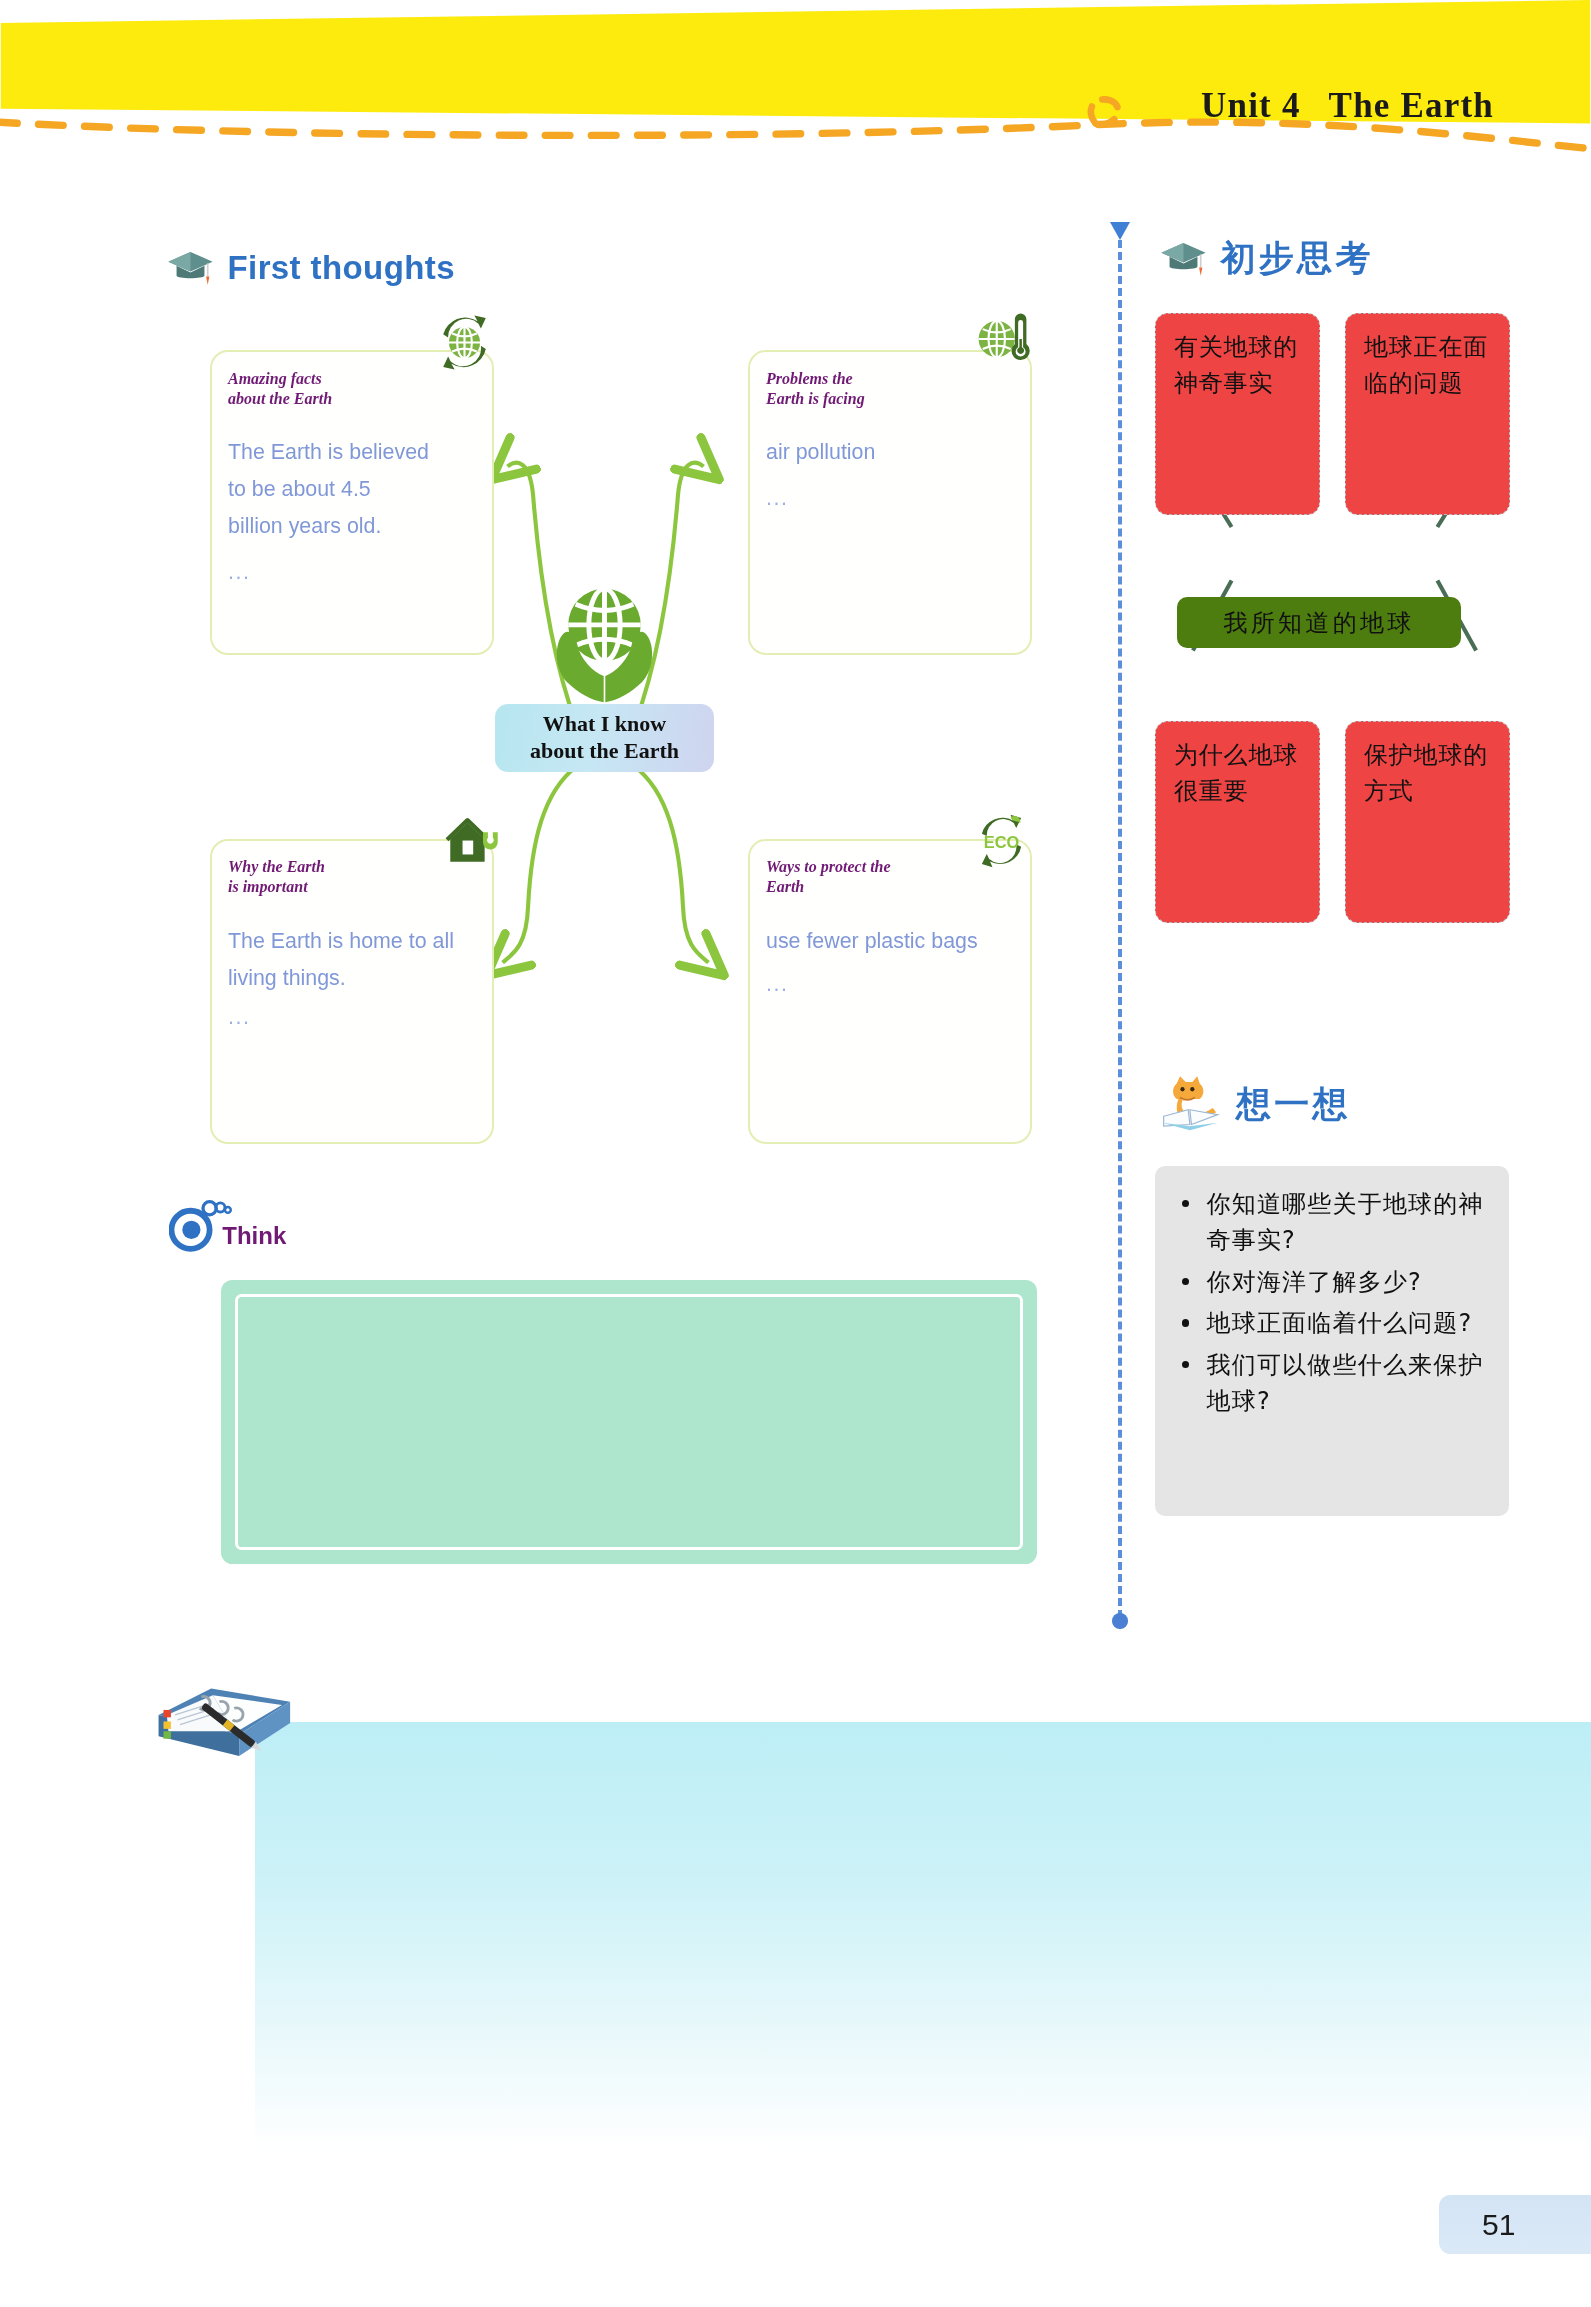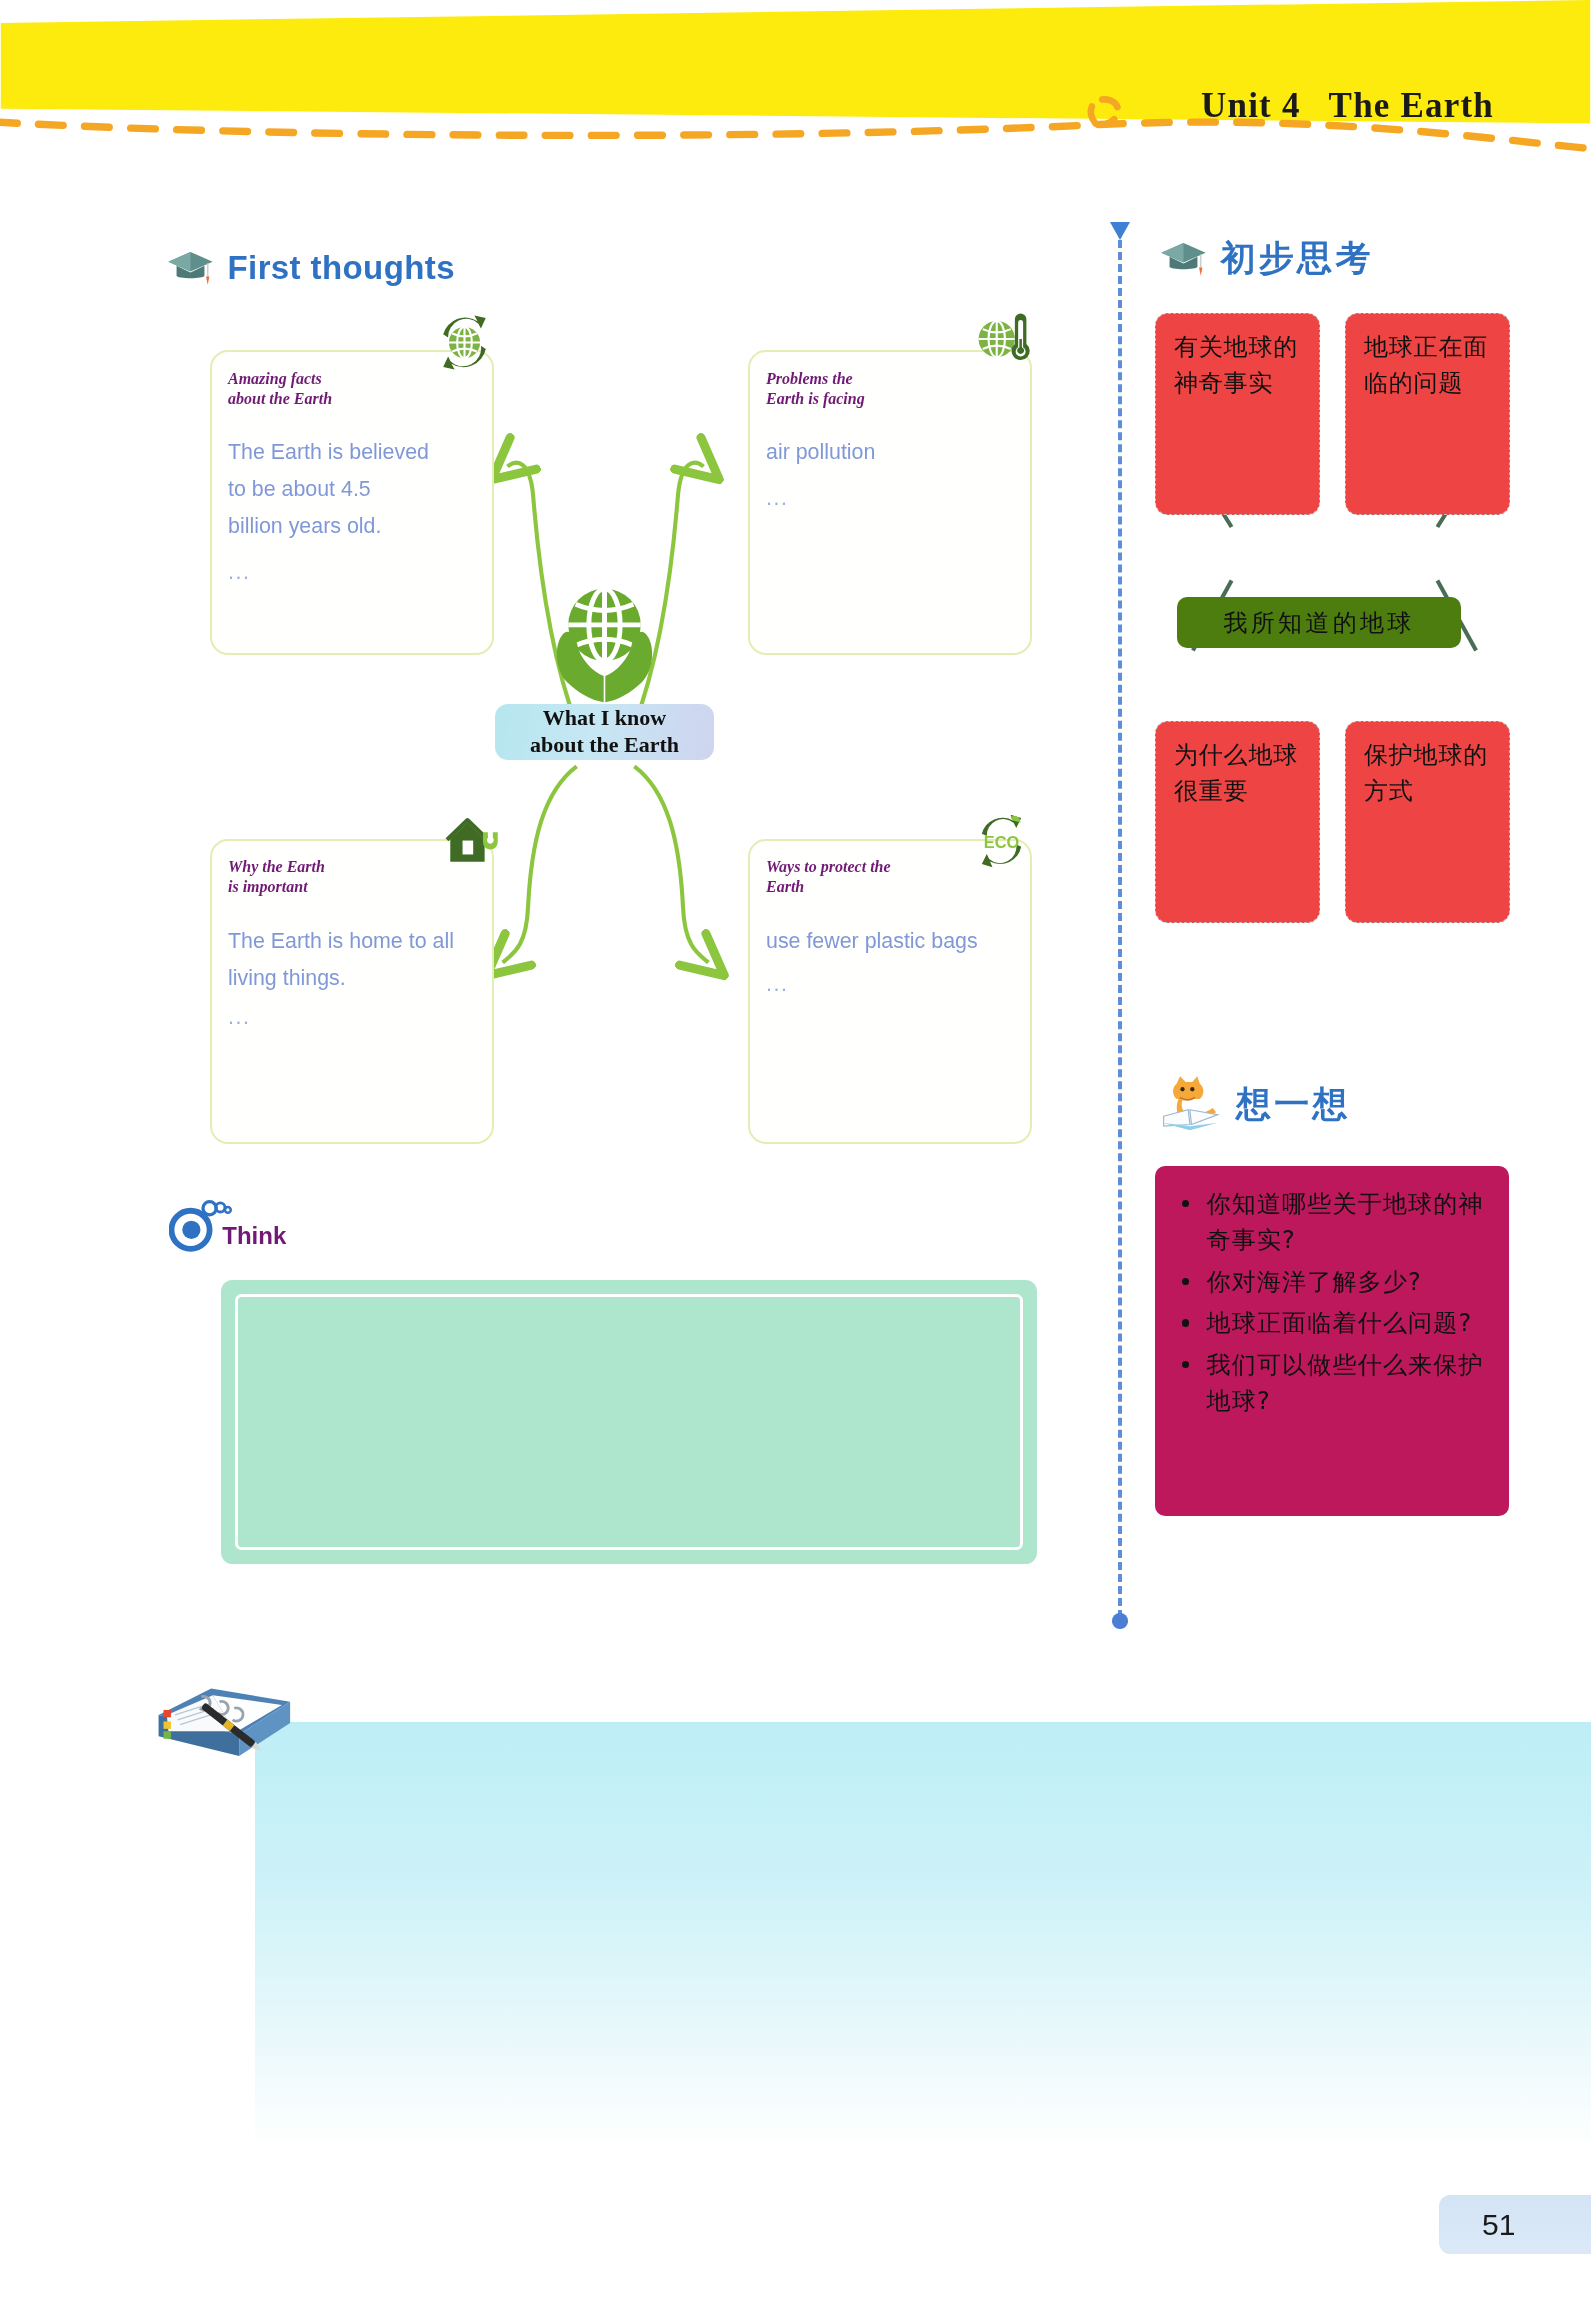--- a/index.html
+++ b/index.html
@@ -58,21 +58,21 @@
   .mm-ans{
     position:absolute;font-family:"Liberation Sans",sans-serif;
     font-size:21.4px;line-height:1.72;color:#8098d8;white-space:pre-line;
   }
   .mm-dots{
     position:absolute;font-family:"Liberation Sans",sans-serif;
     font-size:21.4px;color:#9aaee0;letter-spacing:1.6px;
   }
   .mm-icon{position:absolute;}
   .center-node{
-    position:absolute;left:495px;top:704px;width:219px;height:56px;
+    position:absolute;left:495px;top:704px;width:219px;height:68px;
     border-radius:13px;
     background:linear-gradient(100deg,#b6e6ef 0%,#c6e7f4 45%,#cfd4ef 100%);
     display:flex;align-items:center;justify-content:center;
   }
   .center-node span{
     font-family:"Liberation Serif",serif;font-weight:bold;font-size:22px;
     line-height:1.22;color:#111;text-align:center;white-space:pre-line;
   }
   .center-globe{position:absolute;left:546px;top:577px;width:117px;height:132px;}
   .arrows{position:absolute;left:0;top:0;width:1071px;height:1195px;pointer-events:none;}
@@ -123,21 +123,21 @@
   }
   .cn-center span{
     font-family:"DejaVu Sans",sans-serif;font-size:24px;color:#111;letter-spacing:3.3px;
   }
   .cn-lines{position:absolute;left:1104px;top:461px;width:461px;height:453px;pointer-events:none;}
 
   .cn-think-head{position:absolute;left:1162px;top:1075px;display:flex;align-items:center;gap:15px;}
   .cn-think-head .cat{width:59px;height:58px;flex:none;}
   .cn-think-box{
     position:absolute;left:1155px;top:1166px;width:354px;height:350px;
-    background:#be185d;border-radius:10px;
+    background:#e5e5e5;border-radius:10px;
   }
   .cn-think-list{position:absolute;left:16.5px;top:20px;right:11.5px;margin:0;padding:0;list-style:none;}
   .cn-think-list li{
     font-family:"DejaVu Sans",sans-serif;font-size:24px;line-height:1.52;
     color:#101010;letter-spacing:1.2px;position:relative;padding-left:35px;margin-bottom:5px;
   }
   .cn-think-list li:before{
     content:"";position:absolute;left:10px;top:14px;width:7.4px;height:7.4px;
     border-radius:50%;background:#111;
   }

